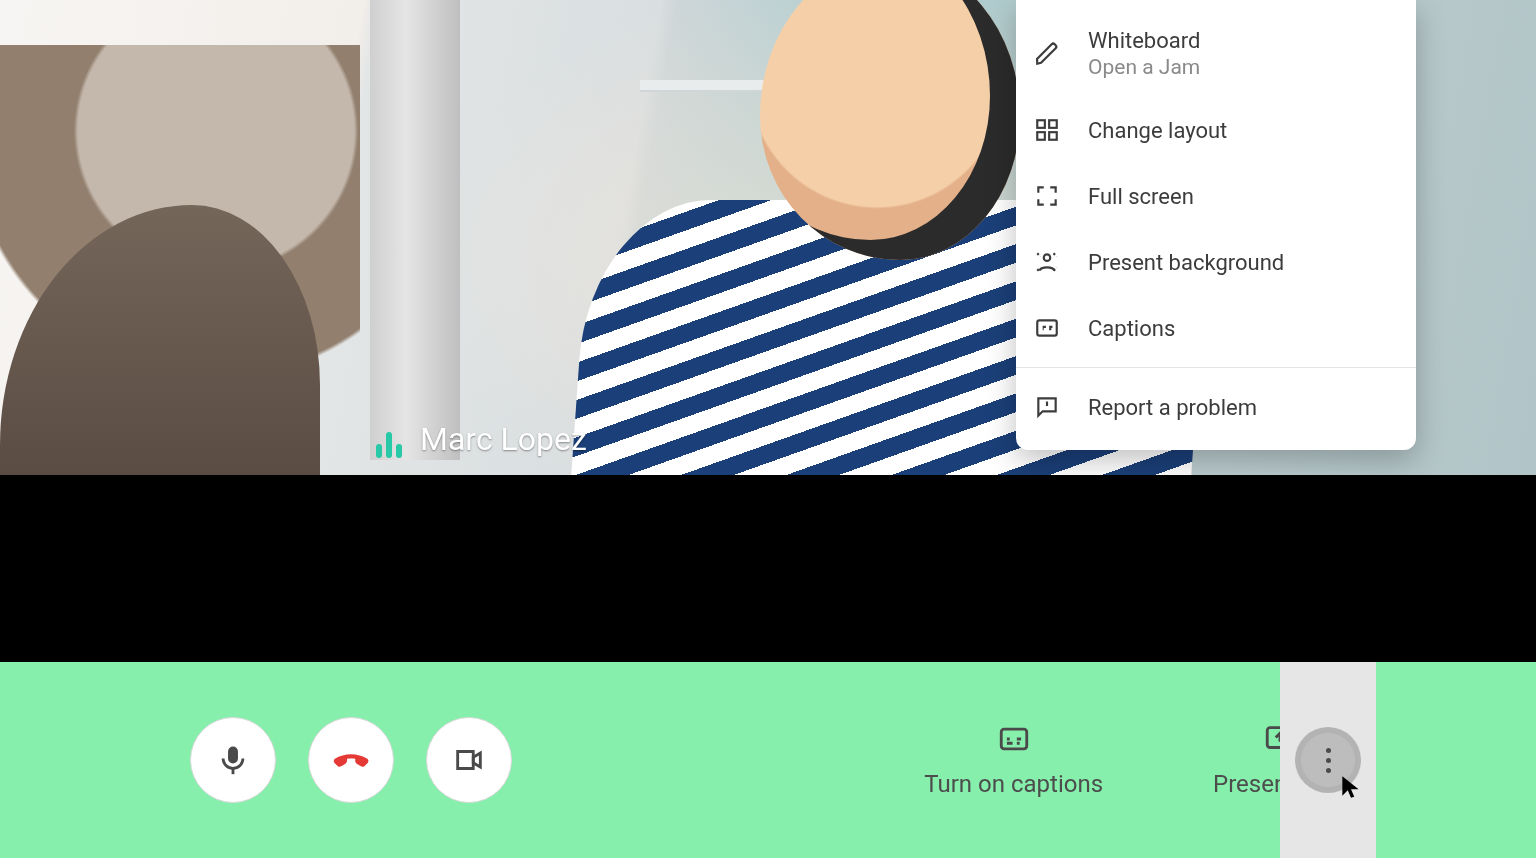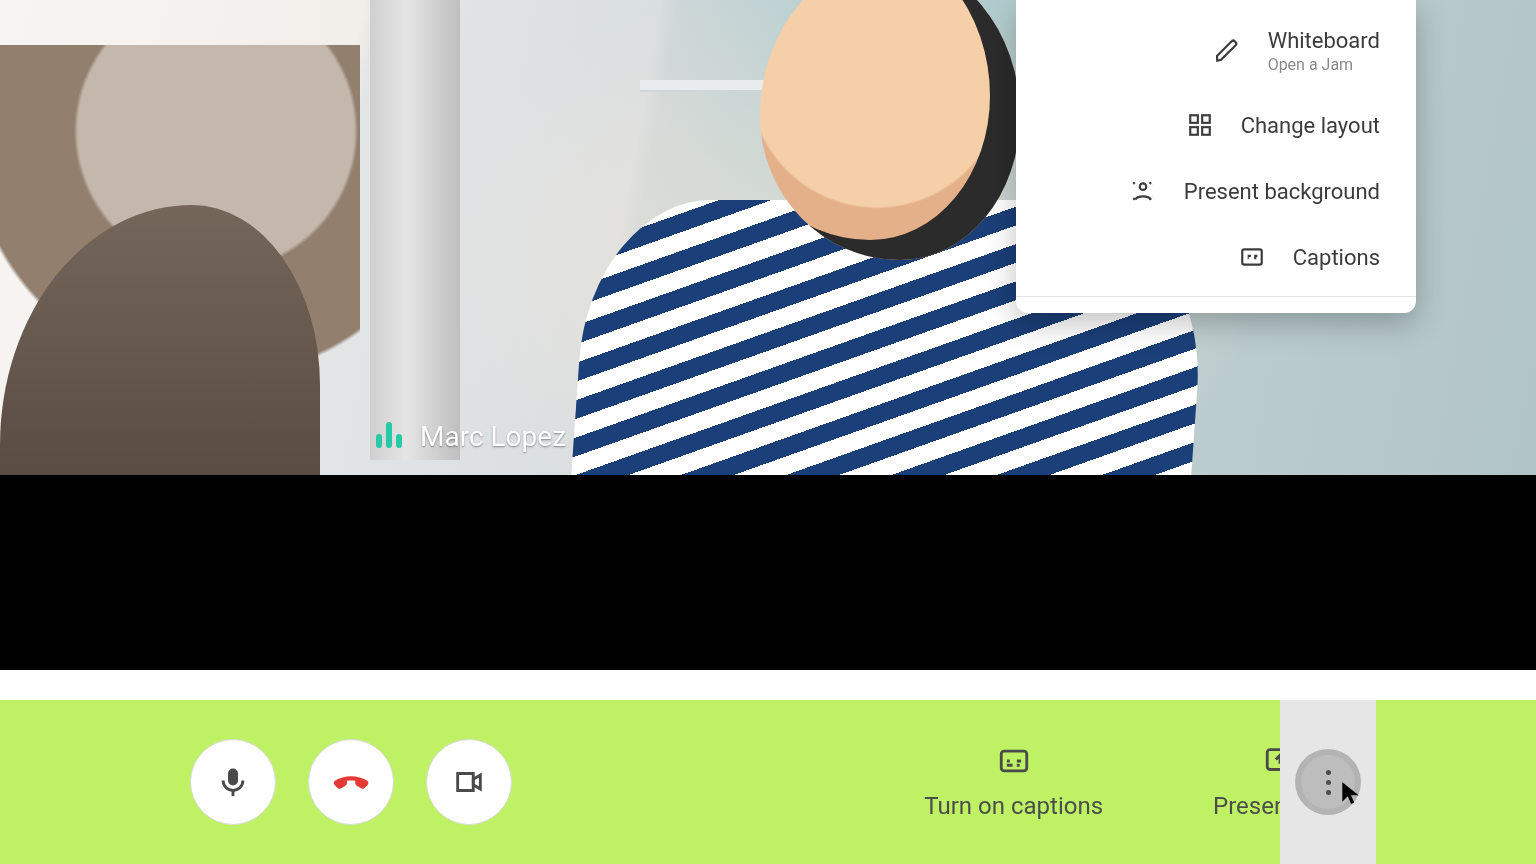--- a/index.html
+++ b/index.html
@@ -45,29 +45,29 @@
       repeating-linear-gradient(-20deg,#1b3f78 0 18px,#ffffff 18px 36px);
     border-top-left-radius:120px 160px;
     border-top-right-radius:160px 190px;
     transform:skewX(-4deg);
   }
 
   
   .shelf{position:absolute; left:640px; top:80px; width:320px; height:10px; background:#e8eced; box-shadow:0 2px 0 #cfd6d8;}
 
   
-  .name { position:absolute; left:376px; top:420px; display:flex; align-items:flex-start; gap:18px; color:#fff; font-size:28px; text-shadow:0 1px 2px rgba(0,0,0,.4);}
+  .name { position:absolute; left:376px; top:420px; display:flex; align-items:flex-end; gap:18px; color:#fff; font-size:32px; text-shadow:0 1px 2px rgba(0,0,0,.4);}
   .voice-icon { display:flex; align-items:flex-end; gap:4px; height:28px;}
   .voice-icon span{ width:6px; background:#27c9a6; border-radius:3px;}
   .voice-icon span:nth-child(1){height:14px;}
   .voice-icon span:nth-child(2){height:26px;}
   .voice-icon span:nth-child(3){height:14px;}
 
   
-  .bottom-bar { position:absolute; left:0; bottom:0; width:100%; height:164px; background:#bef264; display:flex; align-items:center; }
+  .bottom-bar { position:absolute; left:0; bottom:6px; width:100%; height:196px; background:#86efac; display:flex; align-items:center; }
   .controls { position:absolute; left:190px; top:50%; transform:translateY(-50%); display:flex; gap:32px;}
   .circle-btn{
     width:86px; height:86px; border-radius:50%; border:1.5px solid #d9d9d9; background:#fff;
     display:flex; align-items:center; justify-content:center; cursor:pointer;
   }
   .circle-btn svg{ width:34px; height:34px; }
   .circle-btn .mic, .circle-btn .cam { stroke:#4a4a4a; fill:#4a4a4a; }
   .hangup{ }
   .hangup svg{ width:46px; height:46px; }
 
@@ -81,25 +81,25 @@
   .more-dots{ display:flex; flex-direction:column; gap:5px;}
   .more-dots span{ width:5px; height:5px; border-radius:50%; background:#4a4a4a;}
   .cursor{ position:absolute; right:172px; bottom:54px; }
   .cursor svg{ width:26px; height:26px; fill:#000;}
   
   .menu{
     position:absolute; right:120px; top:0; width:400px; background:#fff; border-radius:0 0 12px 12px;
     box-shadow:0 10px 30px rgba(0,0,0,.25); padding:10px 0; overflow:hidden;
   }
   .menu .item{
-    display:flex; align-items:center; gap:26px; padding:18px 36px; cursor:pointer; color:#3c3c3c; font-size:22px;justify-content:flex-end;
+    display:flex; align-items:center; gap:26px; padding:18px 16px; cursor:pointer; color:#3c3c3c; font-size:22px;
   }
   .menu .item .icon{ width:30px; height:30px; flex:0 0 30px; display:flex; align-items:center; justify-content:center;}
   .menu .item .text{ display:flex; flex-direction:column; }
-  .menu .item .sub{ color:#8a8a8a; font-size:16px; margin-top:2px;}
+  .menu .item .sub{ color:#8a8a8a; font-size:21px; margin-top:2px;}
   .menu hr{ border:none; border-top:1px solid #e3e3e3; margin:6px 0;}
   .icon svg{ width:26px; height:26px; stroke:#3c3c3c; fill:none; stroke-width:2; }
 </style>
 </head>
 <body>
 
 <div class="stage">
 
   <div class="video-area">
     <div class="video-bg"></div>
@@ -141,39 +141,56 @@
             <rect x="14" y="3" width="7" height="7"></rect>
             <rect x="3" y="14" width="7" height="7"></rect>
             <rect x="14" y="14" width="7" height="7"></rect>
           </svg>
       </span>
       <span>Change layout</span>
     </div>
     <div class="item">
       <span class="icon">
         <svg viewBox="0 0 24 24">
+            <path d="M4 9V4h5M20 9V4h-5M4 15v5h5M20 15v5h-5"></path>
+          </svg>
+      </span>
+      <span>Full screen</span>
+    </div>
+    <div class="item">
+      <span class="icon">
+        <svg viewBox="0 0 24 24">
             <circle cx="12" cy="8" r="3"></circle>
             <path d="M5 20c1.5-4 12.5-4 14 0"></path>
             <path d="M3 4l3 3M18 4l3 3M3 20l3-3M18 20l3-3" stroke-dasharray="2 2"></path>
           </svg>
       </span>
       <span>Present background</span>
     </div>
     <div class="item">
       <span class="icon">
         <svg viewBox="0 0 24 24">
             <rect x="3" y="5" width="18" height="14" rx="2"></rect>
             <path d="M8 13h1M8 11h3M14 13h2M14 11h3"></path>
           </svg>
       </span>
       <span>Captions</span>
     </div>
 
     <hr>
 
+    <div class="item">
+      <span class="icon">
+        <svg viewBox="0 0 24 24">
+            <path d="M4 4h16v12H8l-4 4V4z"></path>
+            <path d="M12 7v4M12 13h0"></path>
+          </svg>
+      </span>
+      <span>Report a problem</span>
+    </div>
   </div>
 
   <div class="bottom-bar">
     <div class="controls">
       <div class="circle-btn">
         <svg viewBox="0 0 24 24" class="mic">
             <path d="M12 14a3 3 0 0 0 3-3V6a3 3 0 0 0-6 0v5a3 3 0 0 0 3 3z"></path>
             <path d="M19 11a7 7 0 0 1-14 0" fill="none" stroke="#4a4a4a" stroke-width="2"></path>
             <path d="M12 18v4" stroke="#4a4a4a" stroke-width="2"></path>
           </svg>

